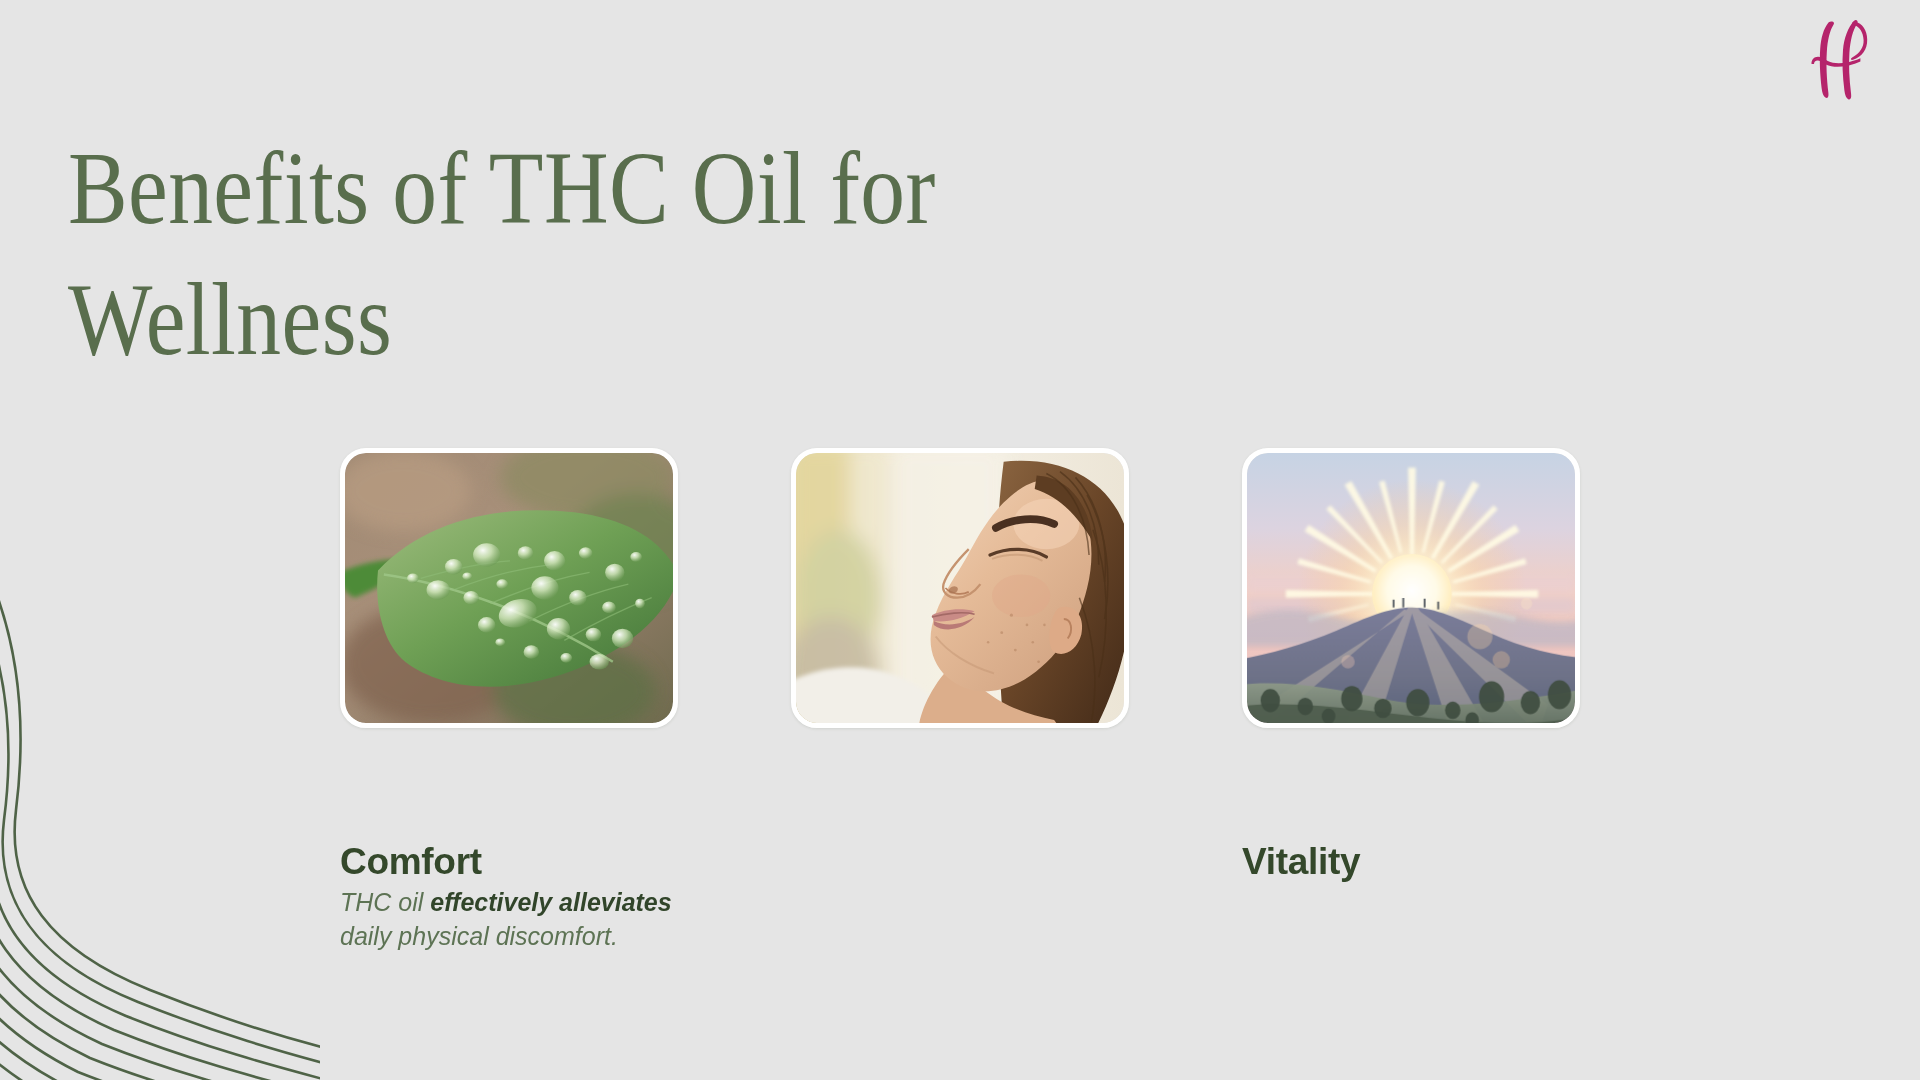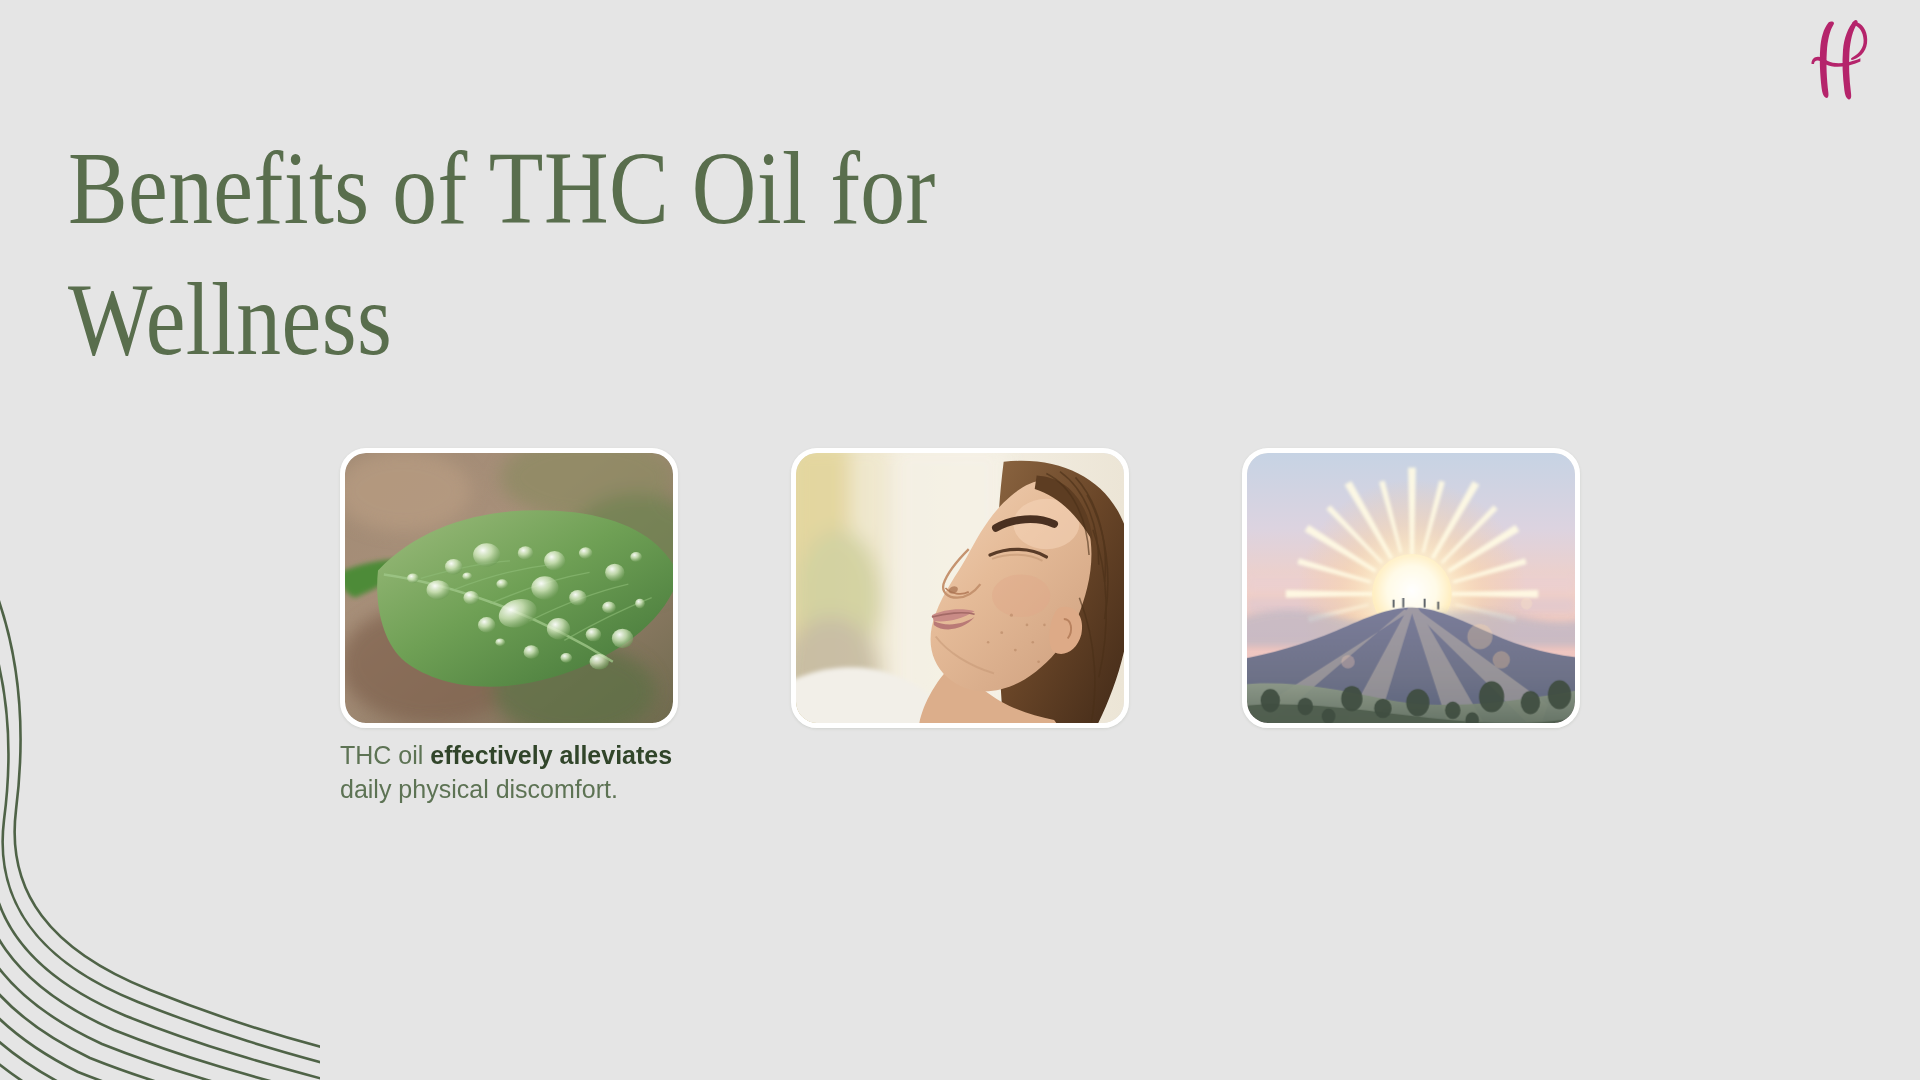--- a/index.html
+++ b/index.html
@@ -96,25 +96,26 @@
 
   .card-title {
     margin-top: 115px;
     color: #34482b;
     font-size: 37px;
     font-weight: bold;
     line-height: 1.05;
     letter-spacing: -0.3px;
   }
   .card-body {
-    margin-top: 10px;
+    margin-top: 3px;
     color: #5d7354;
     font-size: 25px;
     line-height: 1.37;
     max-width: 340px;
+    font-style: italic;
   }
   .card-body b {
     color: #31452a;
     font-weight: bold;
   }
 </style>
 </head>
 <body>
 
 <div id="slide">
@@ -243,20 +244,21 @@
               <ellipse cx="192" cy="206" rx="8" ry="7" fill="url(#drop)"></ellipse>
               <ellipse cx="228" cy="212" rx="6" ry="5" fill="url(#drop)"></ellipse>
               <ellipse cx="262" cy="216" rx="10" ry="8" fill="url(#drop)"></ellipse>
               <ellipse cx="160" cy="196" rx="5" ry="4" fill="url(#drop)"></ellipse>
               <ellipse cx="126" cy="128" rx="5" ry="4" fill="url(#drop)"></ellipse>
               <ellipse cx="70" cy="130" rx="6" ry="5" fill="url(#drop)"></ellipse>
             </g>
           </svg>
         </div>
       </div>
+      <div class="card-title">Comfort</div>
       <div class="card-body"><span>THC oil </span><b>effectively alleviates</b><span> daily physical discomfort.</span></div>
     </div>
 
     <div class="card">
       <div class="card-photo-frame">
         <div class="card-photo">
           <svg viewBox="0 0 338 280" preserveAspectRatio="xMidYMid slice" aria-hidden="true">
             <defs>
               <linearGradient id="roombg" x1="0" y1="0" x2="1" y2="0">
                 <stop offset="0%" stop-color="#e8dfb8"></stop>
@@ -498,16 +500,17 @@
 
             <g opacity="0.3">
               <circle cx="240" cy="190" r="13" fill="#ffd9a8"></circle>
               <circle cx="262" cy="214" r="9" fill="#ffcf9a"></circle>
               <circle cx="104" cy="216" r="7" fill="#ffd2b8"></circle>
               <circle cx="288" cy="156" r="6" fill="#ffe6c4"></circle>
             </g>
           </svg>
         </div>
       </div>
+      <div class="card-title">Vitality</div>
     </div>
 
   </div>
 </div>
 
 </body></html>

